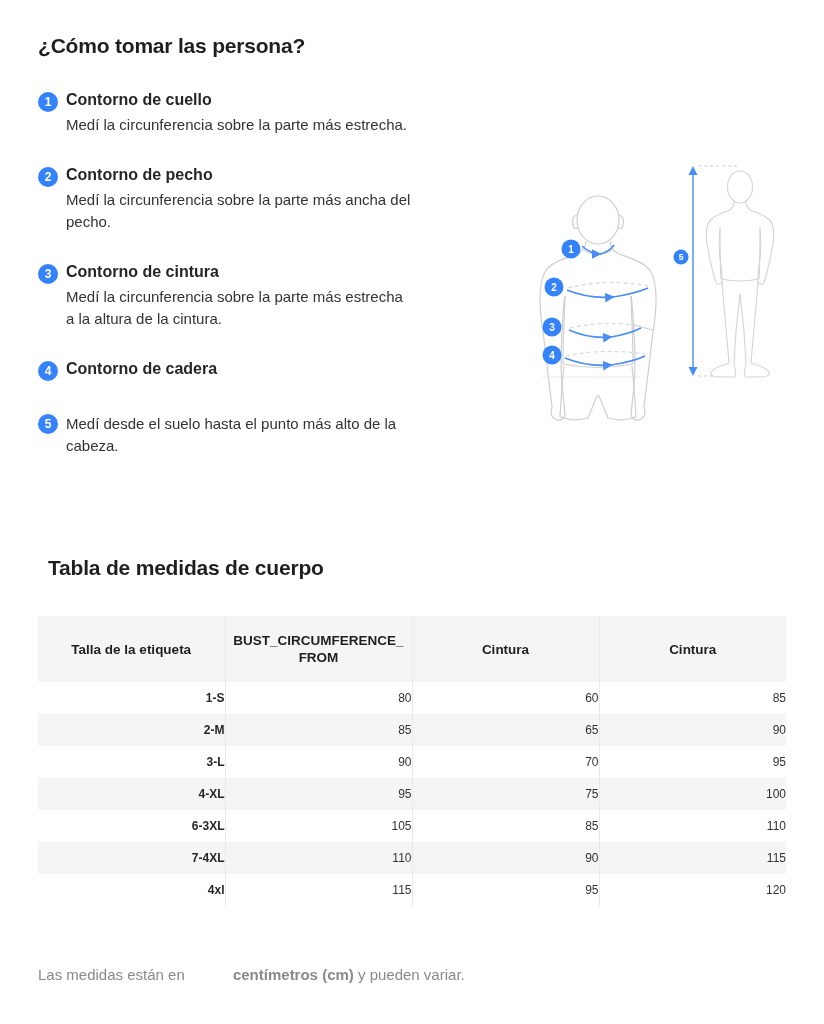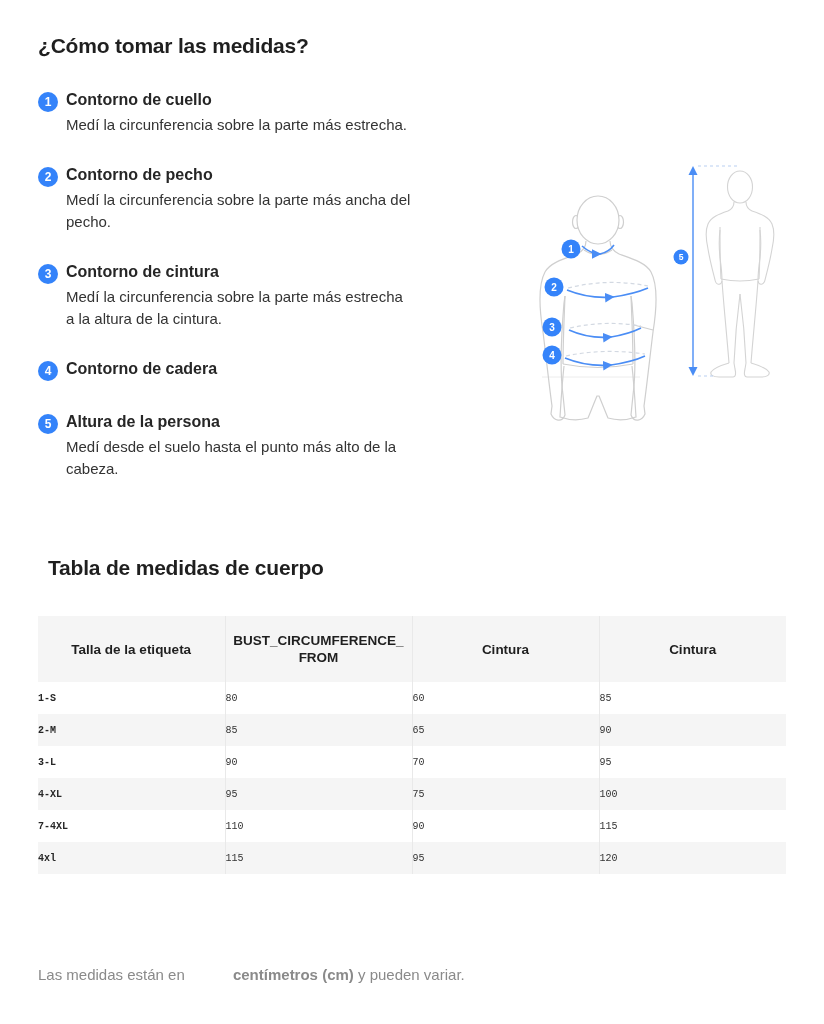--- a/index.html
+++ b/index.html
@@ -85,44 +85,43 @@
     font-size: 13.5px;
     font-weight: 700;
     color: #1f1f1f;
     text-align: center;
     vertical-align: middle;
     white-space: pre-line;
     line-height: 17px;
   }
   .size-table td {
     height: 32px;
-    font-size: 10px;
+    font-size: 12px;
     color: #333;
-    text-align: left;
+    text-align: right;
     vertical-align: middle;
-    font-family: Liberation Mono, monospace;
   }
   .size-table td:first-child { font-weight: 700; color: #262626; }
   .size-table tbody tr:nth-child(even) { background: #f5f5f5; }
   .size-table th + th, .size-table td + td { border-left: 1px solid #e9e9e9; }
   .note {
     position: absolute;
     left: 38px;
     top: 966px;
     font-size: 15px;
     color: #8a8a8a;
   }
   .note b { font-weight: 700; color: #8a8a8a; margin-left: 44px; }
 </style>
 </head>
 <body>
 
 <div class="page">
 
-  <h1 class="main-title">¿Cómo tomar las medidas?</h1>
+  <h1 class="main-title">¿Cómo tomar las persona?</h1>
 
   <div class="instructions">
 
       <div class="item">
         <div class="badge">1</div>
         <div>
           <div class="item-title">Contorno de cuello</div>
           <div class="item-desc">Medí la circunferencia sobre la parte más estrecha.</div>
         </div>
       </div>
@@ -148,21 +147,20 @@
       <div class="item">
         <div class="badge">4</div>
         <div>
           <div class="item-title">Contorno de cadera</div>
         </div>
       </div>
 
       <div class="item">
         <div class="badge">5</div>
         <div>
-          <div class="item-title">Altura de la persona</div>
           <div class="item-desc">Medí desde el suelo hasta el punto más alto de la
 cabeza.</div>
         </div>
       </div>
 
   </div>
 
   <div class="figure-wrap">
     <svg width="275" height="300" viewBox="525 148 275 300">
       <defs>
@@ -283,20 +281,26 @@
         </tr>
 
         <tr>
           <td>4-XL</td>
           <td>95</td>
           <td>75</td>
           <td>100</td>
         </tr>
 
 
+        <tr>
+          <td>6-3XL</td>
+          <td>105</td>
+          <td>85</td>
+          <td>110</td>
+        </tr>
 
         <tr>
           <td>7-4XL</td>
           <td>110</td>
           <td>90</td>
           <td>115</td>
         </tr>
 
         <tr>
           <td>4xl</td>

